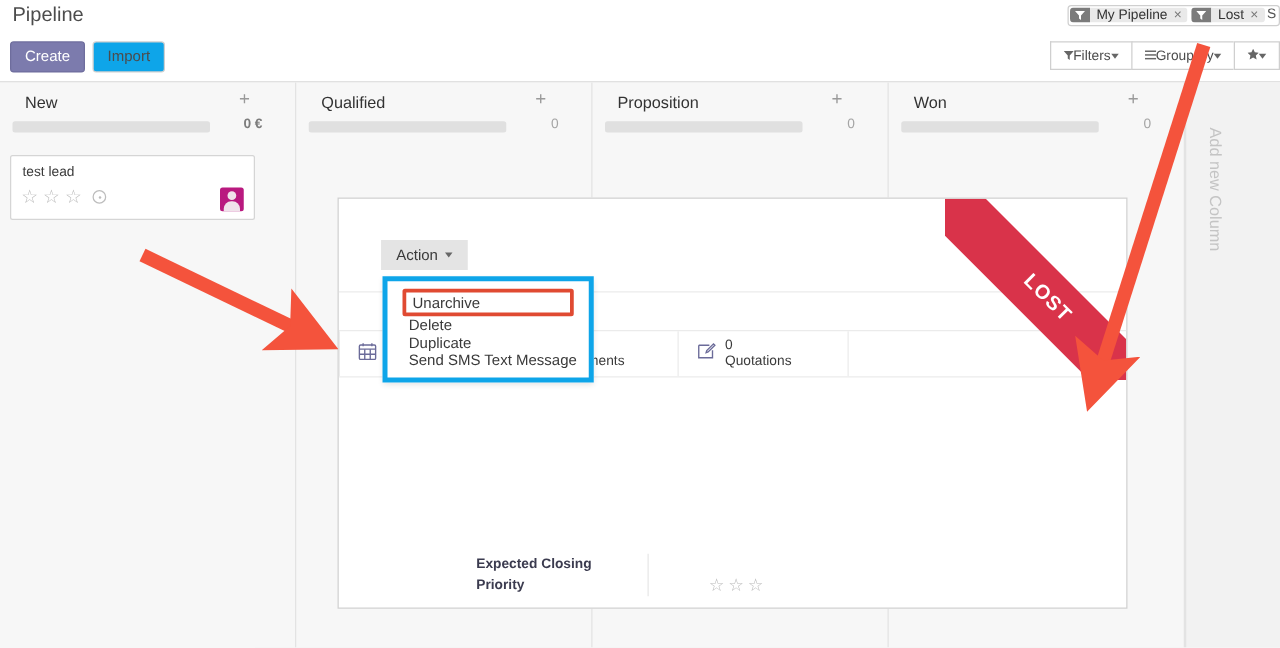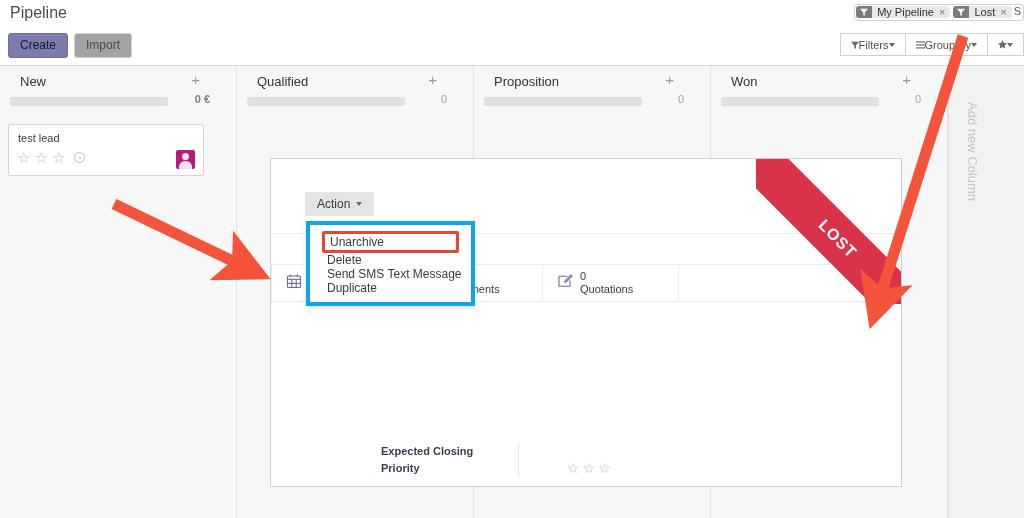--- a/index.html
+++ b/index.html
@@ -20,26 +20,26 @@
     position: absolute; left: 0; top: 0; width: 1024px; height: 66px;
     background: #ffffff;
     border-bottom: 1px solid #d8d8d8;
   }
   .cp-title {
     position: absolute; left: 10px; top: 4px;
     font-size: 16px; color: #4c4c4c; font-weight: 400;
   }
   .cp-buttons { position: absolute; left: 8px; top: 33px; display: flex; gap: 6px; }
   .btn-create {
-    background: #7c7bad; color: #0f172a; border: 1px solid #6e6d9d;
+    background: #7c7bad; color: #ffffff; border: 1px solid #6e6d9d;
     border-radius: 3px; font-size: 12px; padding: 4px 11px; cursor: pointer;
     line-height: 15px;
   }
   .btn-import {
-    background: #a3a3a3; color: #4c4c4c; border: 1px solid #cfcfcf;
+    background: #0ea5e9; color: #4c4c4c; border: 1px solid #cfcfcf;
     border-radius: 3px; font-size: 12px; padding: 4px 11px; cursor: pointer;
     line-height: 15px;
   }
 
   
   .searchview {
     position: absolute; right: 0px; top: 4px;
     display: flex; align-items: flex-start;
     border: 1px solid #cfcfcf; background: #fff; border-radius: 3px;
     height: 17px; overflow: hidden;
@@ -409,22 +409,22 @@
   </div>
 
   <div class="action-btn">
     <span>Action</span>
     <span class="caret-d"></span>
   </div>
 
   <div class="dropdown">
     <div class="dd-item hl">Unarchive</div>
     <div class="dd-item">Delete</div>
+    <div class="dd-item">Duplicate</div>
     <div class="dd-item">Send SMS Text Message</div>
-    <div class="dd-item">Duplicate</div>
   </div>
 
   <svg class="arrows" viewBox="0 0 1024 518">
     <defs>
       <marker id="ah1" markerWidth="5" markerHeight="5" refX="2.2" refY="2.5" orient="auto">
         <path d="M0,0 L5,2.5 L0,5 L1.1,2.5 z" fill="#f4533c"></path>
       </marker>
       <marker id="ah2" markerWidth="5" markerHeight="5" refX="2.2" refY="2.5" orient="auto">
         <path d="M0,0 L5,2.5 L0,5 L1.1,2.5 z" fill="#f4533c"></path>
       </marker>

